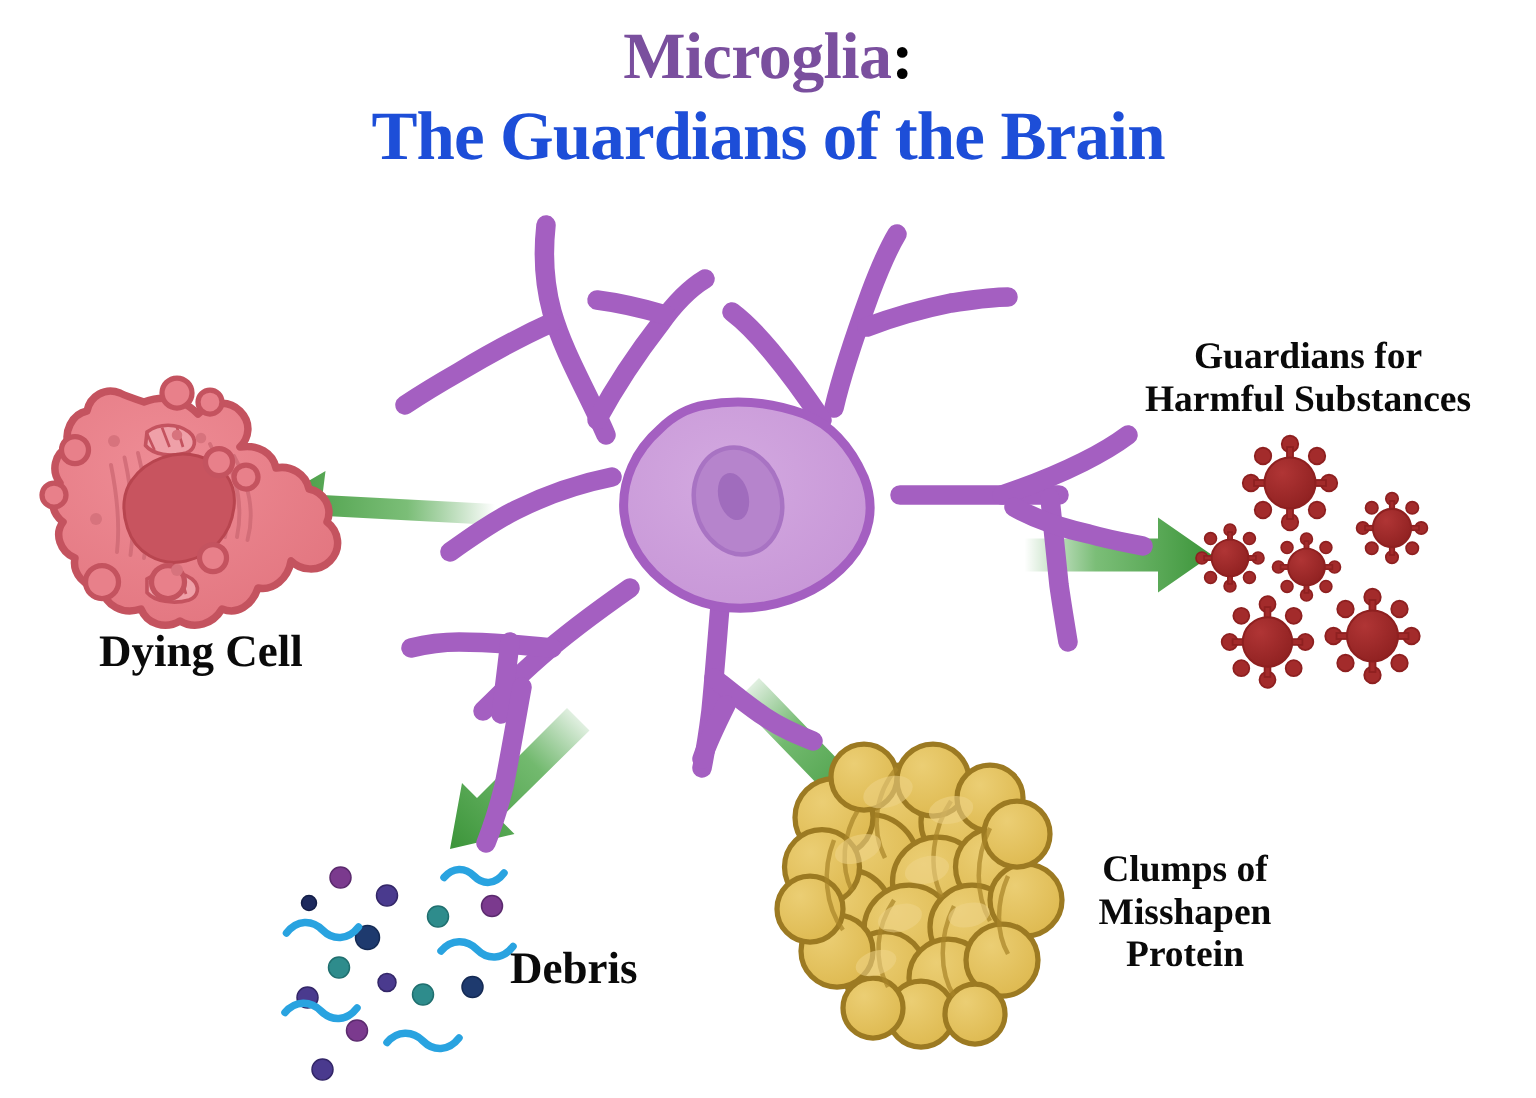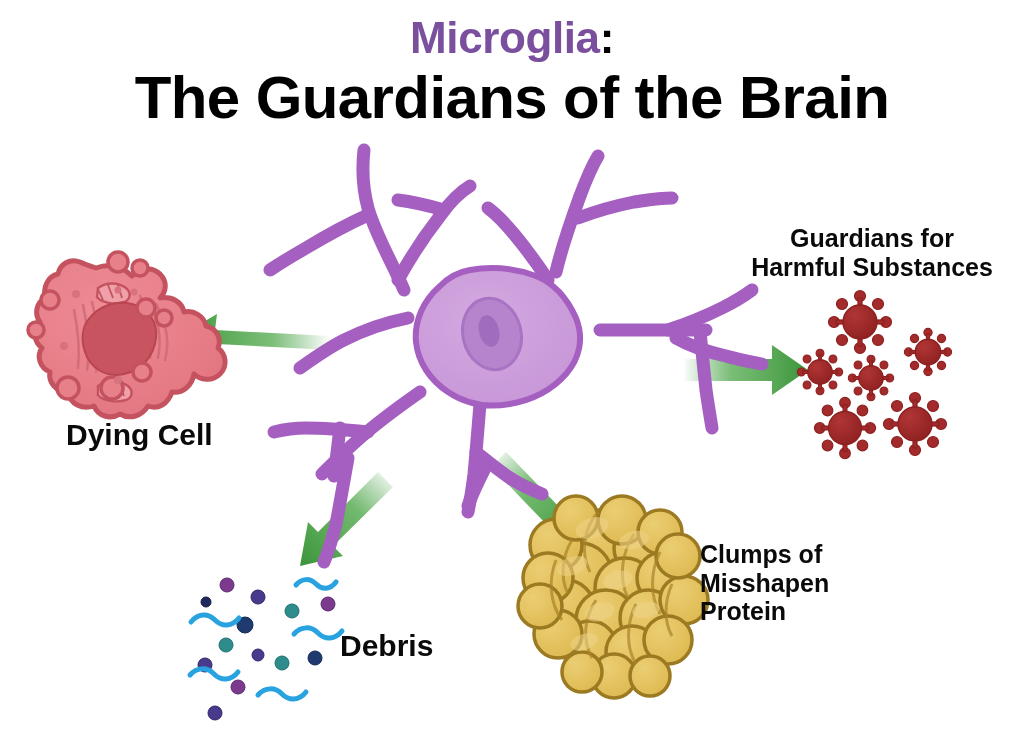--- a/index.html
+++ b/index.html
@@ -2,45 +2,45 @@
 <html><head>
 <meta charset="utf-8">
 <title>Microglia Diagram</title>
 <style>
   html,body{margin:0;padding:0;background:#ffffff;}
   body{
     width:1024px;height:732px;
     font-family:"Liberation Sans","DejaVu Sans",sans-serif;
     overflow:hidden;position:relative;
   }
-  #stage{position:relative;width:844px;height:732px;background:#fff;}
+  #stage{position:relative;width:844px;height:732px;background:#fff;font-family:Liberation Serif, serif;}
   #art{position:absolute;inset:0;width:1024px;height:732px;}
 
   .title-block{
     position:absolute;left:0;top:14px;width:1024px;
     text-align:center;line-height:1.08;
   }
   .title-line1{
     font-size:44px;font-weight:bold;letter-spacing:-0.4px;
     color:#000;
   }
   .title-line1 .accent{color:#7A4F9E;}
   .title-line2{
-    font-size:60px;font-weight:bold;letter-spacing:-0.6px;
-    color:#000000;margin-top:4px;
+    font-size:46px;font-weight:bold;letter-spacing:-0.6px;
+    color:#1d4ed8;margin-top:4px;
   }
 
   .lbl{
     position:absolute;font-weight:bold;color:#0a0a0a;
     line-height:1.14;white-space:pre-line;
   }
   .lbl-dying{left:34px;top:418px;font-size:30px;text-align:left;margin-left:32px;}
   .lbl-survey{left:722px;top:224px;font-size:25px;width:300px;text-align:center;}
   .lbl-debris{left:340px;top:629px;font-size:30px;text-align:left;}
-  .lbl-clumps{left:700px;top:540px;font-size:25px;width:180px;text-align:left;}
+  .lbl-clumps{left:700px;top:566px;font-size:25px;width:180px;text-align:center;}
 </style>
 </head>
 <body>
 
 <div id="stage">
 
   <div class="title-block">
     <div class="title-line1"><span class="accent">Microglia</span><span>:</span></div>
     <div class="title-line2">The Guardians of the Brain</div>
   </div>

